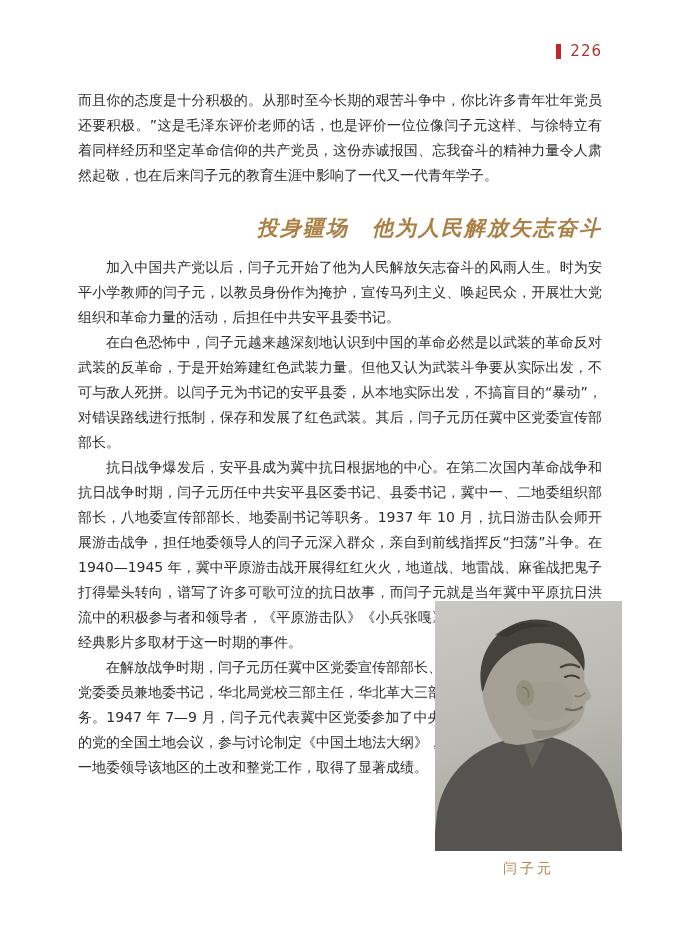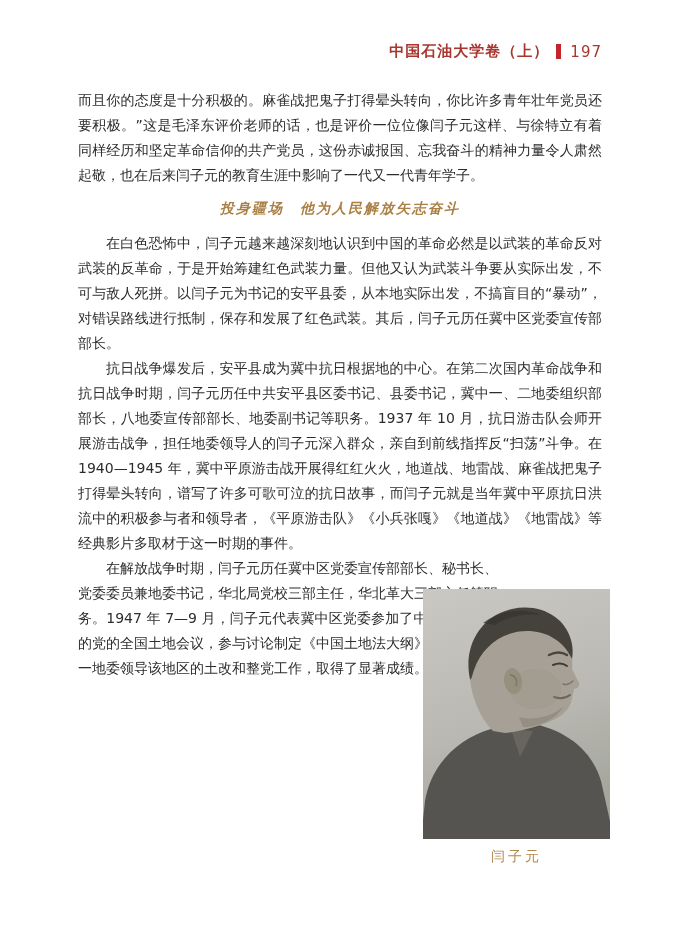--- a/index.html
+++ b/index.html
@@ -38,55 +38,55 @@
     margin:0;
     font-size:14px;
     line-height:25px;
     text-align:justify;
     text-justify:inter-ideograph;
     letter-spacing:0;
   }
   p.indent{text-indent:2em;}
   p.narrow{margin-right:104px;}
   .section-heading{
-    margin:12px 0 13px;
-    text-align:center;
-    font-size:14px;
+    margin:26px 0 13px;
+    text-align:right;
+    font-size:21px;
     font-weight:bold;
     letter-spacing:2px;
     color:var(--heading-gold);
     font-family:"DejaVu Serif","Liberation Serif",serif;
     font-style:italic;
   }
   .photo{
-    position:absolute;left:419px;top:585px;width:187px;margin:4px;
+    position:absolute;left:419px;top:585px;width:187px;margin:16px;
   }
   .photo svg{display:block;width:187px;height:250px;}
   .photo figcaption{
     text-align:center;
     margin-top:9px;
     font-size:14px;
     letter-spacing:3px;
     color:var(--caption-gold);
   }
 </style>
 </head>
 <body>
 
 <div class="page">
 
   <div class="running-header">
-    <span class="header-title">中国石油大学卷（上）</span>
     <span class="header-bar"></span>
-    <span class="header-page-number">197</span>
+    <span class="header-page-number">226</span>
   </div>
 
   <div class="content">
-    <p class="para">而且你的态度是十分积极的。麻雀战把鬼子打得晕头转向，你比许多青年壮年党员还要积极。”这是毛泽东评价老师的话，也是评价一位位像闫子元这样、与徐特立有着同样经历和坚定革命信仰的共产党员，这份赤诚报国、忘我奋斗的精神力量令人肃然起敬，也在后来闫子元的教育生涯中影响了一代又一代青年学子。</p>
+    <p class="para">而且你的态度是十分积极的。从那时至今长期的艰苦斗争中，你比许多青年壮年党员还要积极。”这是毛泽东评价老师的话，也是评价一位位像闫子元这样、与徐特立有着同样经历和坚定革命信仰的共产党员，这份赤诚报国、忘我奋斗的精神力量令人肃然起敬，也在后来闫子元的教育生涯中影响了一代又一代青年学子。</p>
     <h2 class="section-heading">投身疆场　他为人民解放矢志奋斗</h2>
+    <p class="para indent">加入中国共产党以后，闫子元开始了他为人民解放矢志奋斗的风雨人生。时为安平小学教师的闫子元，以教员身份作为掩护，宣传马列主义、唤起民众，开展壮大党组织和革命力量的活动，后担任中共安平县委书记。</p>
     <p class="para indent">在白色恐怖中，闫子元越来越深刻地认识到中国的革命必然是以武装的革命反对武装的反革命，于是开始筹建红色武装力量。但他又认为武装斗争要从实际出发，不可与敌人死拼。以闫子元为书记的安平县委，从本地实际出发，不搞盲目的“暴动”，对错误路线进行抵制，保存和发展了红色武装。其后，闫子元历任冀中区党委宣传部部长。</p>
     <p class="para indent">抗日战争爆发后，安平县成为冀中抗日根据地的中心。在第二次国内革命战争和抗日战争时期，闫子元历任中共安平县区委书记、县委书记，冀中一、二地委组织部部长，八地委宣传部部长、地委副书记等职务。1937 年 10 月，抗日游击队会师开展游击战争，担任地委领导人的闫子元深入群众，亲自到前线指挥反“扫荡”斗争。在 1940—1945 年，冀中平原游击战开展得红红火火，地道战、地雷战、麻雀战把鬼子打得晕头转向，谱写了许多可歌可泣的抗日故事，而闫子元就是当年冀中平原抗日洪流中的积极参与者和领导者，《平原游击队》《小兵张嘎》《地道战》《地雷战》等经典影片多取材于这一时期的事件。</p>
     <p class="para indent narrow">在解放战争时期，闫子元历任冀中区党委宣传部部长、秘书长、党委委员兼地委书记，华北局党校三部主任，华北革大三部主任等职务。1947 年 7—9 月，闫子元代表冀中区党委参加了中央工委召开的党的全国土地会议，参与讨论制定《中国土地法大纲》，并主持十一地委领导该地区的土改和整党工作，取得了显著成绩。</p>
   </div>
 
   <figure class="photo">
     <svg viewBox="0 0 187 250" xmlns="http://www.w3.org/2000/svg">
       <defs>
         <linearGradient id="pbg" x1="0" y1="0" x2="0.25" y2="1">
           <stop offset="0" stop-color="#c9c8c3"></stop>

